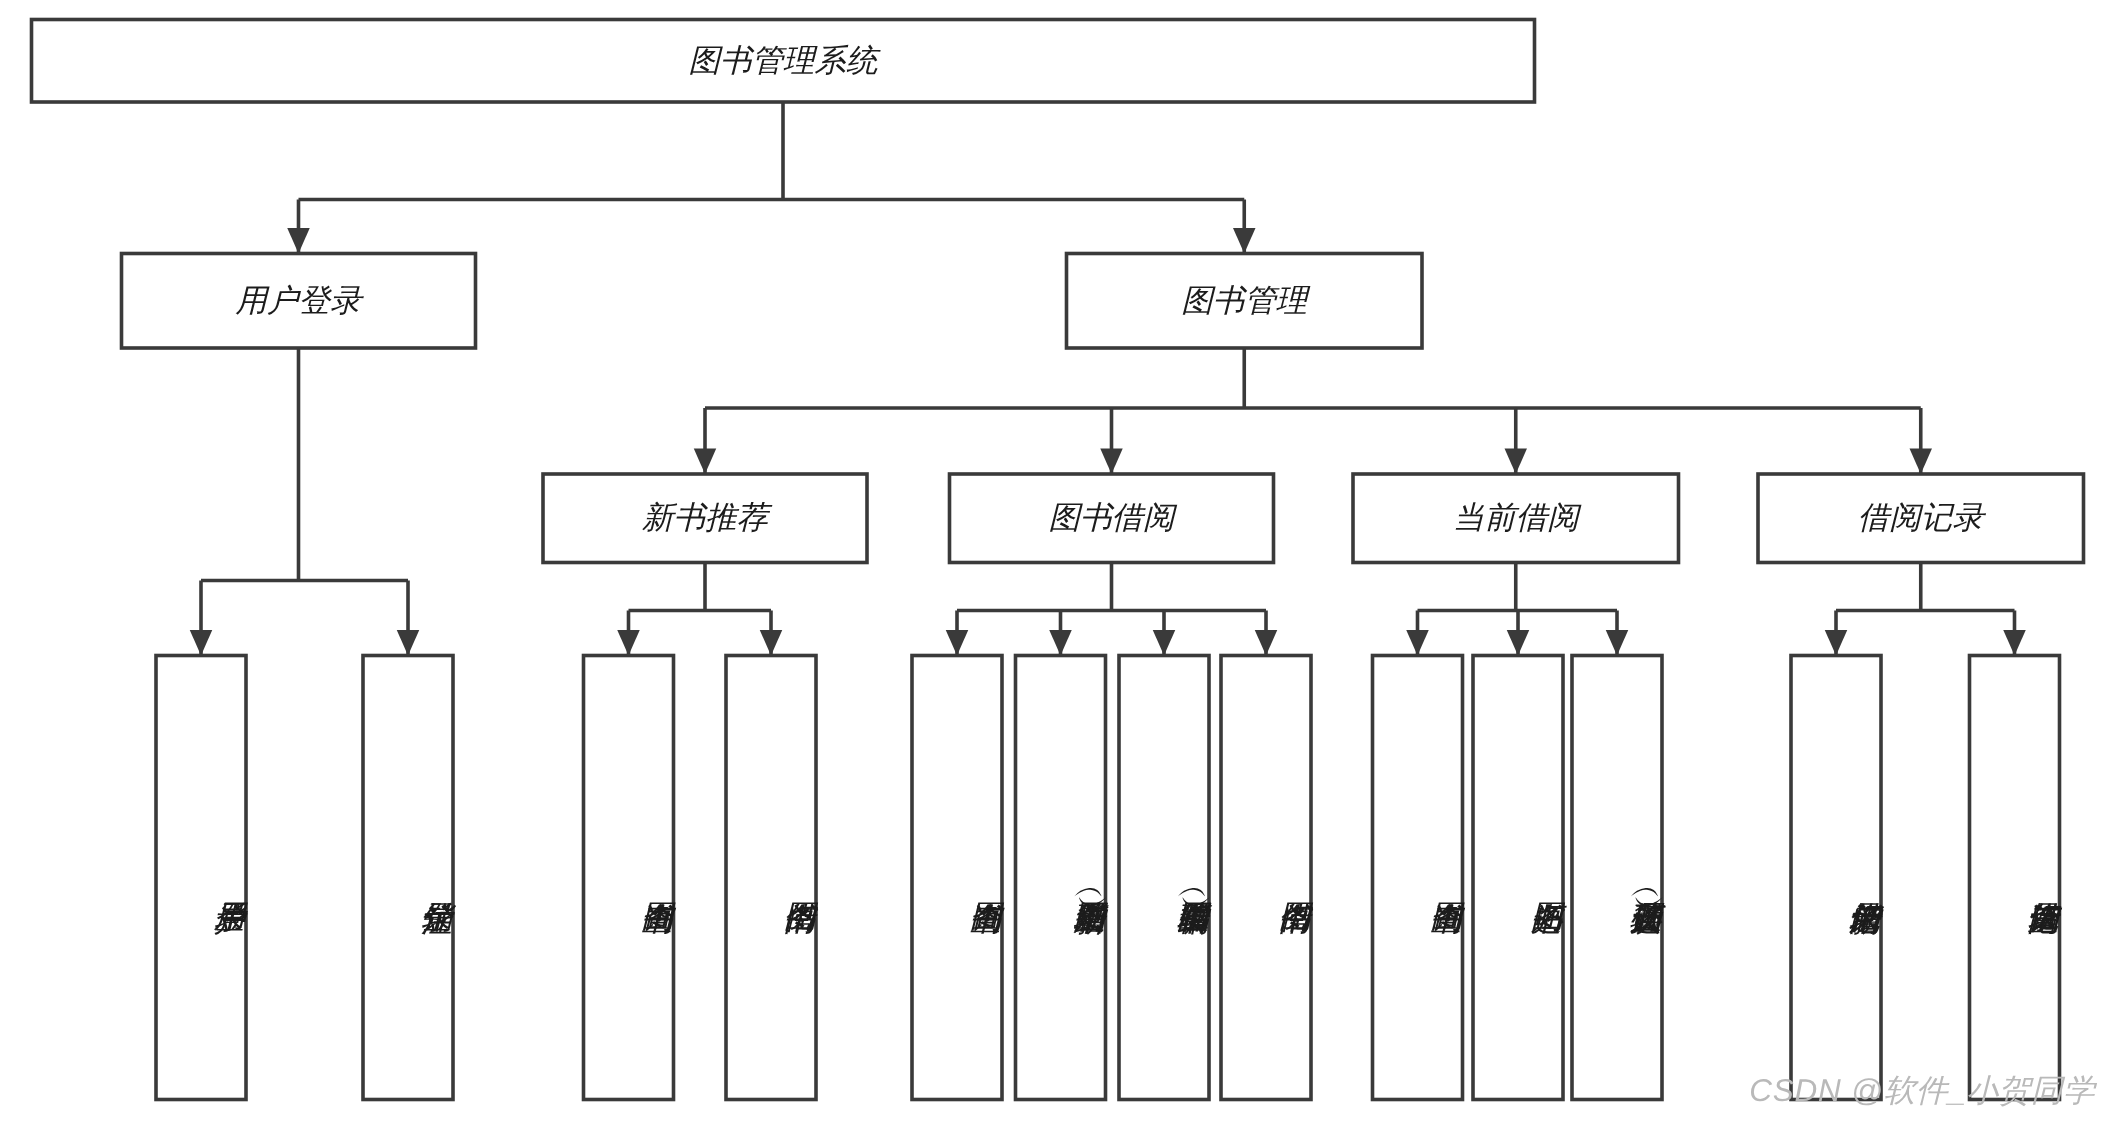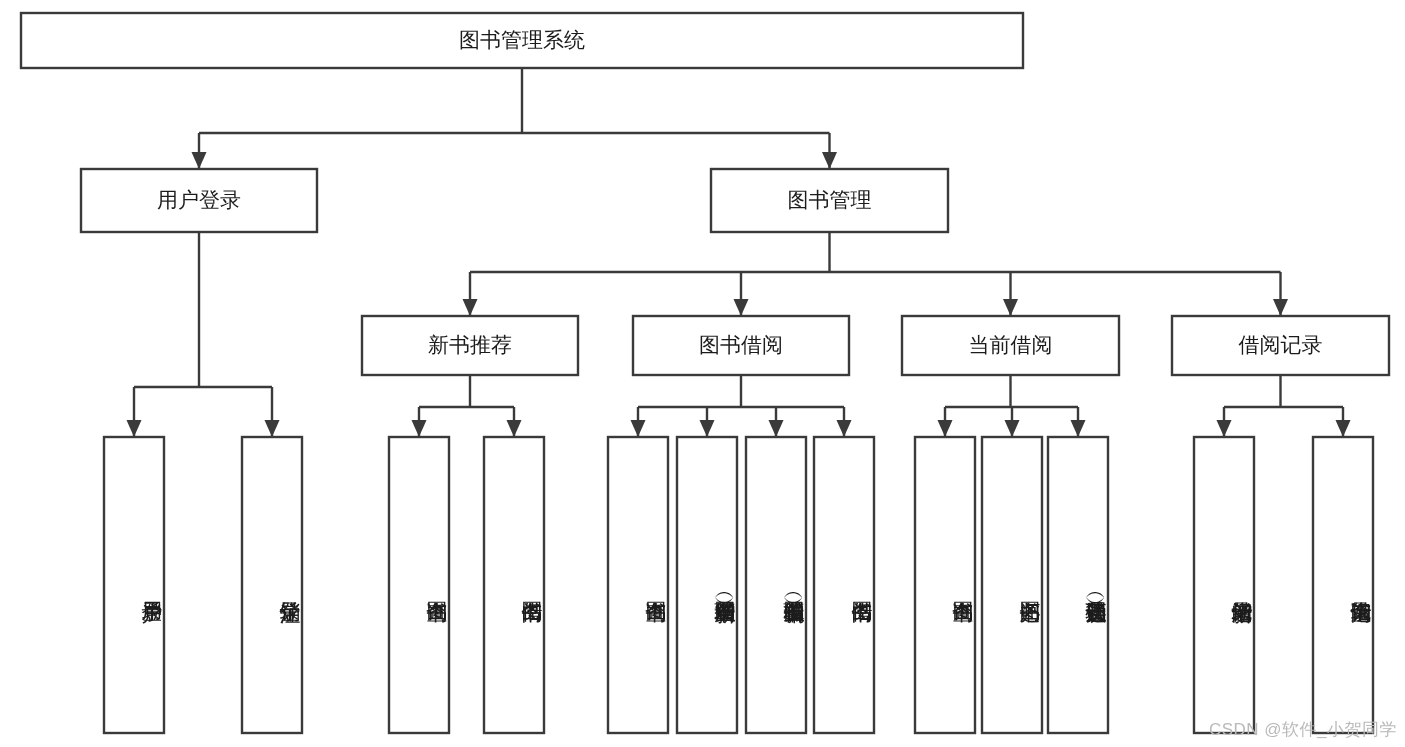--- a/index.html
+++ b/index.html
@@ -10,20 +10,21 @@
   body {
     width: 1405px;
     height: 747px;
     font-family: "Liberation Sans", "DejaVu Sans", sans-serif;
     overflow: hidden;
   }
   #diagram-root {
     position: relative;
     width: 1405px;
     height: 747px;
+    font-style: italic;
   }
   svg#tree-svg {
     position: absolute;
     top: 0;
     left: 0;
     width: 1405px;
     height: 747px;
     display: block;
   }
   .node-rect {
@@ -61,21 +62,21 @@
     align-items: flex-start;
     justify-content: center;
     white-space: nowrap;
     pointer-events: none;
   }
   .watermark {
     position: absolute;
     right: 8px;
     bottom: 6px;
     font-family: "Liberation Sans", "DejaVu Sans", sans-serif;
-    font-size: 17px;
+    font-size: 21px;
     color: #b9b9b9;
     letter-spacing: 0.5px;
     white-space: nowrap;
   }
 </style>
 </head>
 <body>
 
 <div id="diagram-root">
 

